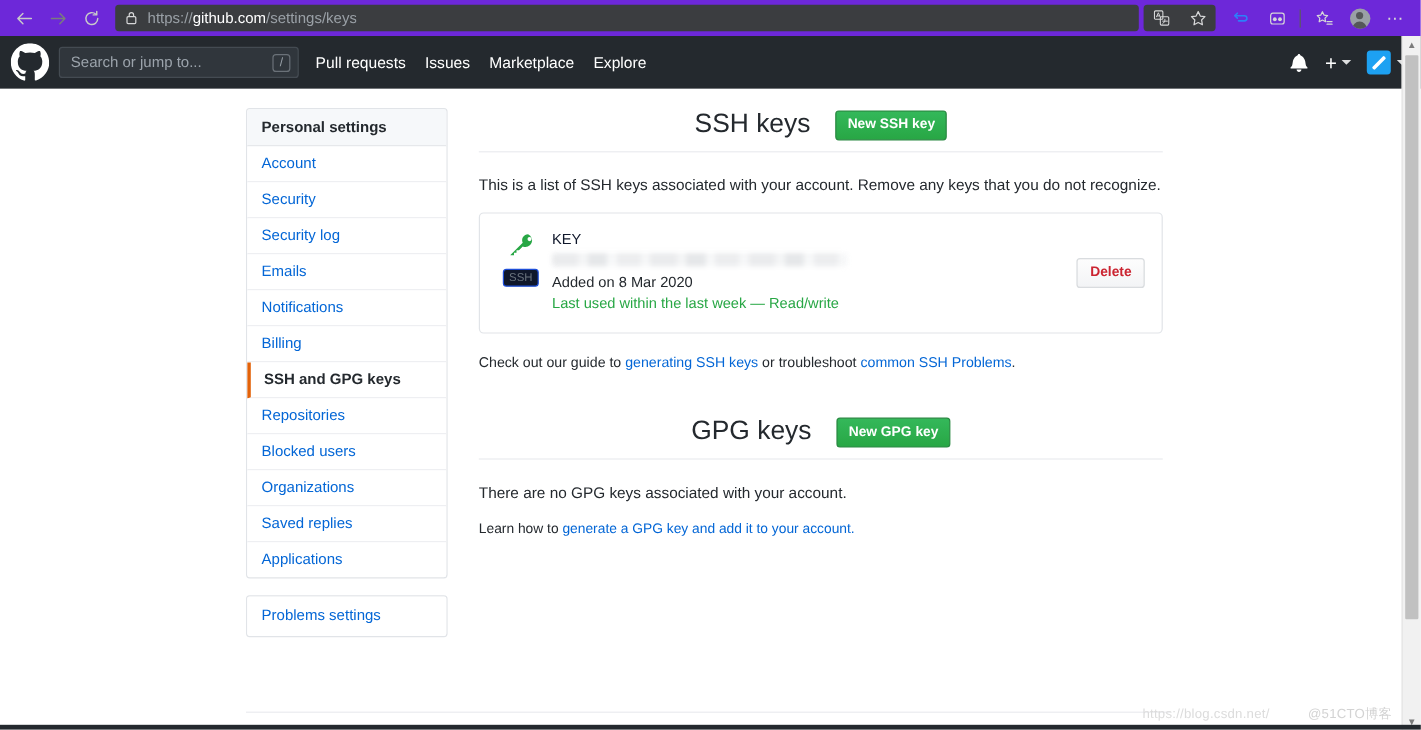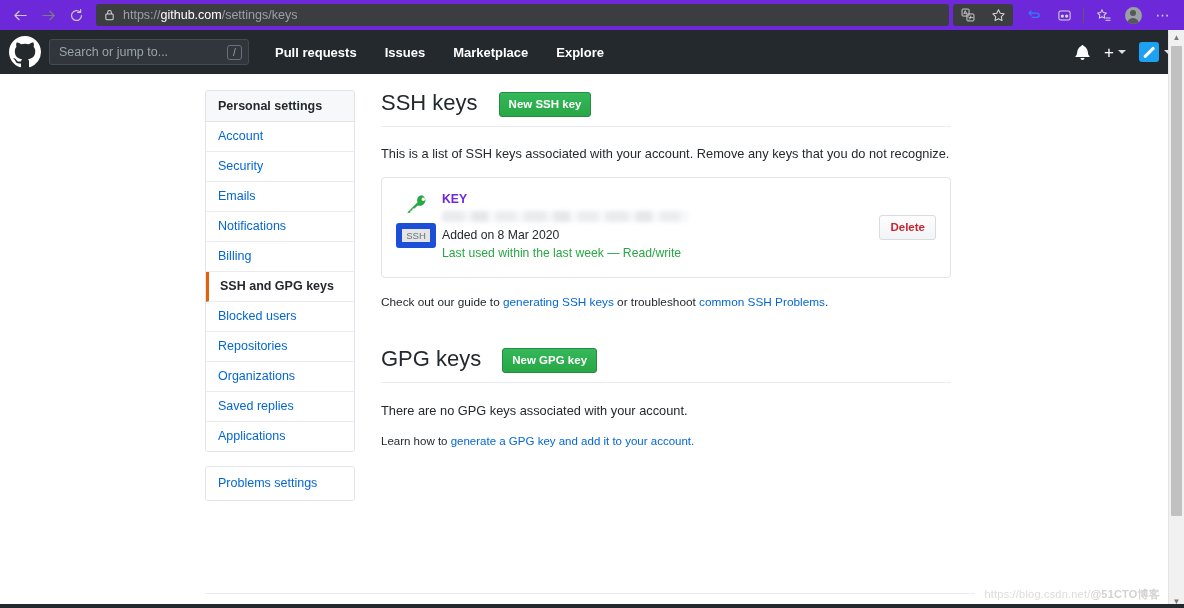--- a/index.html
+++ b/index.html
@@ -127,25 +127,24 @@
     font-size: 10px;
     line-height: 13px;
     text-align: center;
   }
   .gh-nav {
     display: flex; align-items: center; margin-left: 14px;
   }
   .gh-nav a {
     color: #ffffff;
     font-size: 13px;
-    font-weight: bold;
+    font-weight: normal;
     text-decoration: none;
     margin-right: 16px;
     white-space: nowrap;
-    margin-left: 12px;
   }
   .gh-right {
     margin-left: auto;
     display: flex; align-items: center;
   }
   .bell { color: #ffffff; display: flex; margin-right: 14px; }
   .plus-menu, .avatar-menu {
     display: flex; align-items: center; color: #ffffff; margin-right: 13px;
   }
   .plus-sign { font-size: 17px; line-height: 1; margin-right: 4px; }
@@ -181,21 +180,21 @@
     height: 534px;
     background: #ffffff;
     overflow: hidden;
   }
   .container {
     display: flex;
     padding: 16px 0 0 205px;
   }
 
   
-  .sidebar { width: 150px; flex: none; }
+  .sidebar { width: 168px; flex: none; }
   .side-card {
     border: 1px solid #e1e4e8;
     border-radius: 3px;
     background: #ffffff;
     overflow: hidden;
   }
   .side-head {
     background: #f6f8fa;
     border-bottom: 1px solid #e1e4e8;
     font-size: 12.5px;
@@ -225,21 +224,21 @@
 
   
   .main {
     margin-left: 26px;
     width: 570px;
     flex: none;
   }
   .section-head {
     display: flex;
     align-items: flex-start;
-    justify-content: flex-start;
+    justify-content: center;
     border-bottom: 1px solid #eaecef;
     padding-bottom: 9px;
     gap: 21px;
   }
   .section-title {
     font-size: 22px;
     font-weight: normal;
     color: #24292e;
     line-height: 26px;
     margin: 0;
@@ -277,33 +276,33 @@
   .key-badge {
     width: 40px; flex: none;
     display: flex;
     flex-direction: column;
     align-items: center;
     padding-top: 1px;
   }
   .key-glyph { color: #28a745; display: block; }
   .ssh-tag {
     margin-top: 4px;
-    border: 6px solid #1d4ed8;
+    border: 1px solid #1d4ed8;
     border-radius: 3px;
     color: #6a737d;
     font-size: 9.5px;
     line-height: 11px;
     padding: 1px 4px;
-    background: #e5e5e5;
+    background: #0f172a;
   }
   .key-info { flex: 1 1 auto; min-width: 0; padding-left: 6px; }
   .key-title {
     font-size: 12.2px;
-    font-weight: bold;
-    color: #6d28d9;
+    font-weight: normal;
+    color: #0f172a;
     line-height: 14px;
   }
   .key-fingerprint {
     height: 11px;
     margin: 5px 0 4px 0;
     width: 246px;
     border-radius: 2px;
     background: repeating-linear-gradient(
       90deg,
       #e9eaec 0px, #e9eaec 22px,
@@ -372,21 +371,21 @@
   
   .watermark {
     position: absolute;
     right: 24px;
     bottom: 6px;
     font-size: 11px;
     color: #dcdcdc;
     white-space: nowrap;
     letter-spacing: .2px;
   }
-  .watermark .wm-strong { color: #d3d3d3; font-weight: bold; }
+  .watermark .wm-strong { color: #d3d3d3; font-weight: normal; margin-left: 32px; }
 
   
   .scrollbar {
     position: absolute;
     right: 0; top: 30px;
     width: 16px;
     height: 578px;
     background: #f1f1f1;
     border-left: 1px solid #e4e4e4;
   }
@@ -524,26 +523,27 @@
 </div>
 
 <div class="page">
   <div class="container">
 
     <div class="sidebar">
       <div class="side-card">
         <div class="side-head">Personal settings</div>
         <div class="side-item">Account</div>
         <div class="side-item">Security</div>
+        <div class="side-item">Security log</div>
         <div class="side-item">Emails</div>
         <div class="side-item">Notifications</div>
         <div class="side-item">Billing</div>
         <div class="side-item selected">SSH and GPG keys</div>
+        <div class="side-item">Repositories</div>
         <div class="side-item">Blocked users</div>
-        <div class="side-item">Repositories</div>
         <div class="side-item">Organizations</div>
         <div class="side-item">Saved replies</div>
         <div class="side-item">Applications</div>
       </div>
       <div class="side-card secondary">
         <div class="side-item">Problems settings</div>
       </div>
     </div>
 
     <div class="main">

